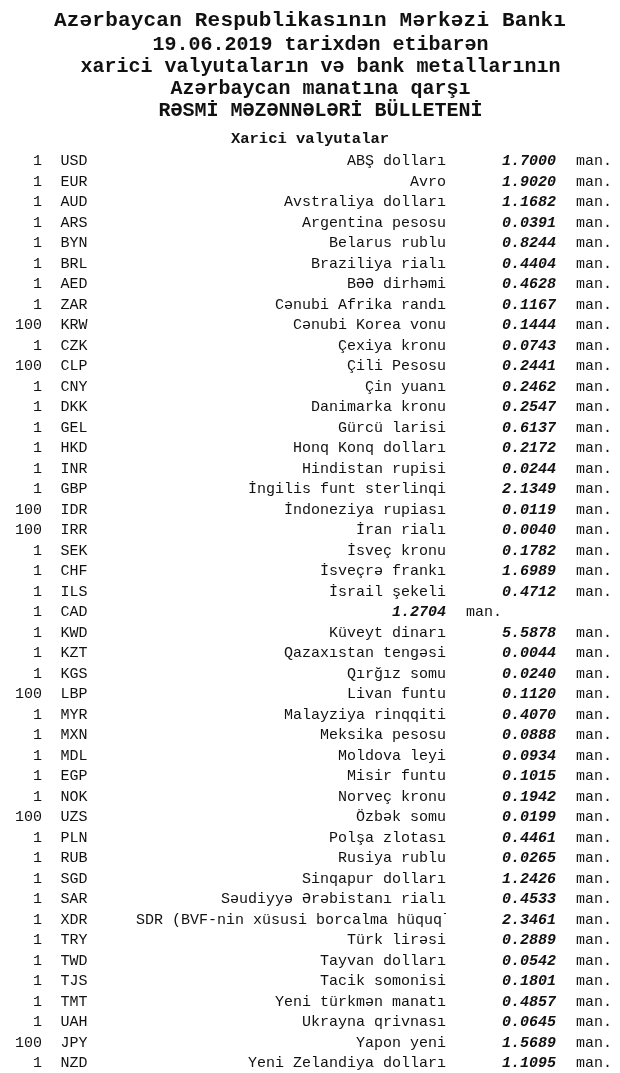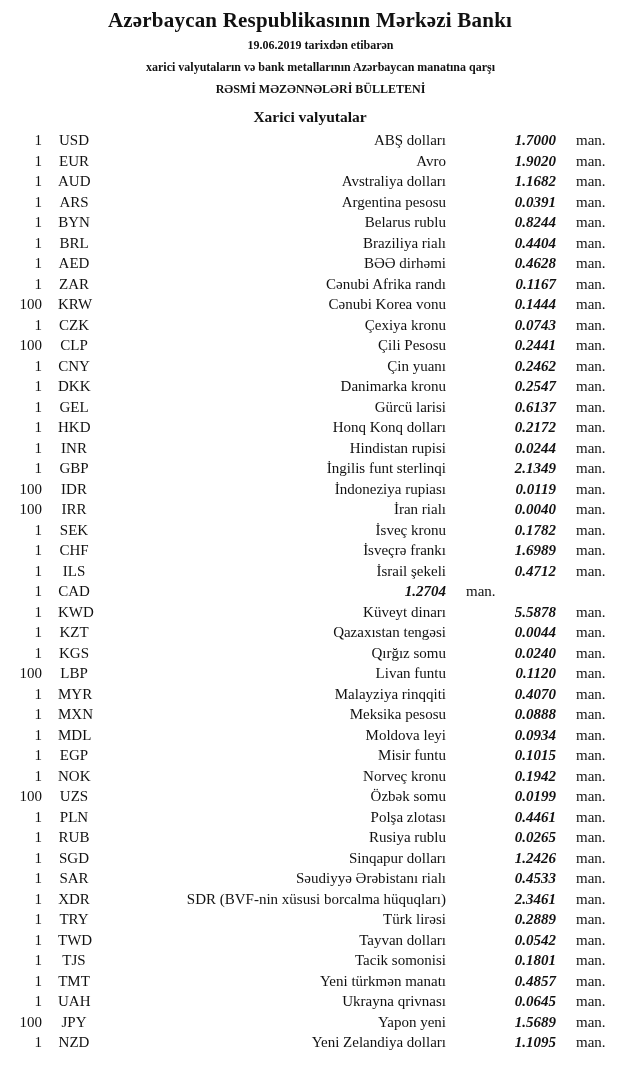--- a/index.html
+++ b/index.html
@@ -6,36 +6,36 @@
     margin: 0;
     padding: 0;
     background: #ffffff;
   }
   .page {
     position: relative;
     width: 620px;
     height: 1073px;
     background: #ffffff;
     color: #111111;
-    font-family: Liberation Serif, serif;
+    font-family: Liberation Mono, monospace;
     overflow: hidden;
     box-sizing: border-box;
   }
   .doc-header {
     text-align: center;
     padding-top: 7px;
   }
   .doc-title {
     font-size: 21px;
     font-weight: bold;
     line-height: 27px;
     letter-spacing: 0.2px;
   }
   .doc-sub {
-    font-size: 12px;
+    font-size: 20px;
     font-weight: bold;
     line-height: 22px;
     margin-left: 21px;
   }
   .section-title {
     margin-top: 7px;
     text-align: center;
     font-size: 15.5px;
     font-weight: bold;
     line-height: 20px;

